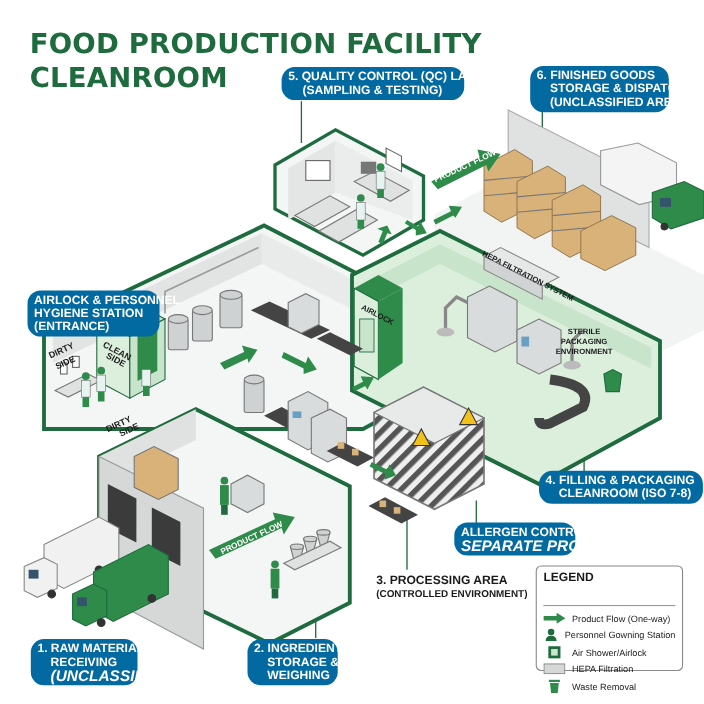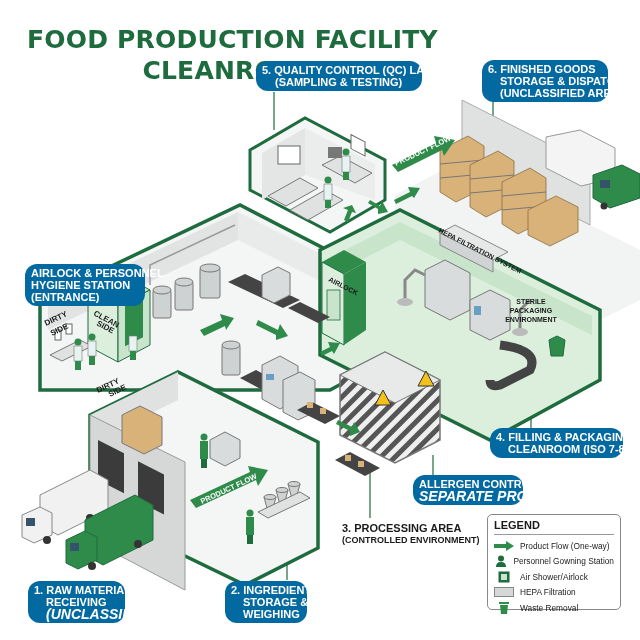--- a/index.html
+++ b/index.html
@@ -1,25 +1,25 @@
 <!DOCTYPE html>
 <html><head>
 <meta charset="utf-8">
 <style>
   html,body{margin:0;padding:0;background:#ffffff;}
   body{width:640px;height:640px;position:relative;overflow:hidden;font-family:"Liberation Sans",sans-serif;}
   .title{position:absolute;left:27px;top:24px;color:#1e6b3e;font-family:"DejaVu Sans",sans-serif;font-weight:bold;font-size:25px;line-height:31px;letter-spacing:0.2px;}
-  .title div{white-space:nowrap;text-align:center;}
+  .title div{white-space:nowrap;}
   .callout{position:absolute;background:#0369a1;color:#fff;border-radius:12px;font-family:"Liberation Sans",sans-serif;font-weight:bold;font-size:11px;line-height:12px;padding:3px 6px;box-sizing:border-box;white-space:nowrap;}
   .callout .sub{font-size:14px;font-style:italic;}
   .plain-label{position:absolute;color:#1a1a1a;font-weight:bold;font-size:11px;line-height:12px;white-space:nowrap;}
   .plain-label .sub{font-size:9px;}
   svg.scene{position:absolute;left:0;top:0;}
   .legend{position:absolute;left:487px;top:514px;width:134px;height:96px;border:1.5px solid #888;border-radius:5px;background:#fff;box-sizing:border-box;padding:4px 6px;}
-  .legend-title{font-weight:bold;font-size:11px;color:#1a1a1a;border-bottom:1px solid #999;padding-bottom:3px;margin-bottom:3px;}
+  .legend-title{font-weight:bold;font-size:11px;color:#1a1a1a;border-bottom:1px solid #999;padding-bottom:19px;margin-bottom:3px;}
   .legend-row{display:flex;align-items:center;height:15.5px;font-size:8.3px;color:#1a1a1a;white-space:nowrap;}
   .legend-row .sym{width:20px;height:12px;margin-right:6px;display:flex;align-items:center;justify-content:center;}
   .iso-text{font-family:"Liberation Sans",sans-serif;font-weight:bold;}
 </style>
 </head>
 <body>
 
 <div class="title">
   <div>FOOD PRODUCTION FACILITY</div>
   <div>CLEANROOM</div>
@@ -289,21 +289,21 @@
   <div style="padding-left:12px">STORAGE &amp; DISPATCH</div>
   <div style="padding-left:12px">(UNCLASSIFIED AREA)</div>
 </div>
 
 <div class="callout" style="left:25px;top:224px;width:120px;margin-top:40px;">
   <div>AIRLOCK &amp; PERSONNEL</div>
   <div>HYGIENE STATION</div>
   <div>(ENTRANCE)</div>
 </div>
 
-<div class="callout" style="left:490px;top:428px;width:133px;">
+<div class="callout" style="left:490px;top:428px;width:149px;">
   <div>4. FILLING &amp; PACKAGING</div>
   <div style="padding-left:12px">CLEANROOM (ISO 7-8)</div>
 </div>
 
 <div class="callout" style="left:413px;top:475px;width:110px;">
   <div>ALLERGEN CONTROL ZONE:</div>
   <div class="sub">SEPARATE PRODUCTION LINE</div>
 </div>
 
 <div class="plain-label" style="left:342px;top:522px;">

